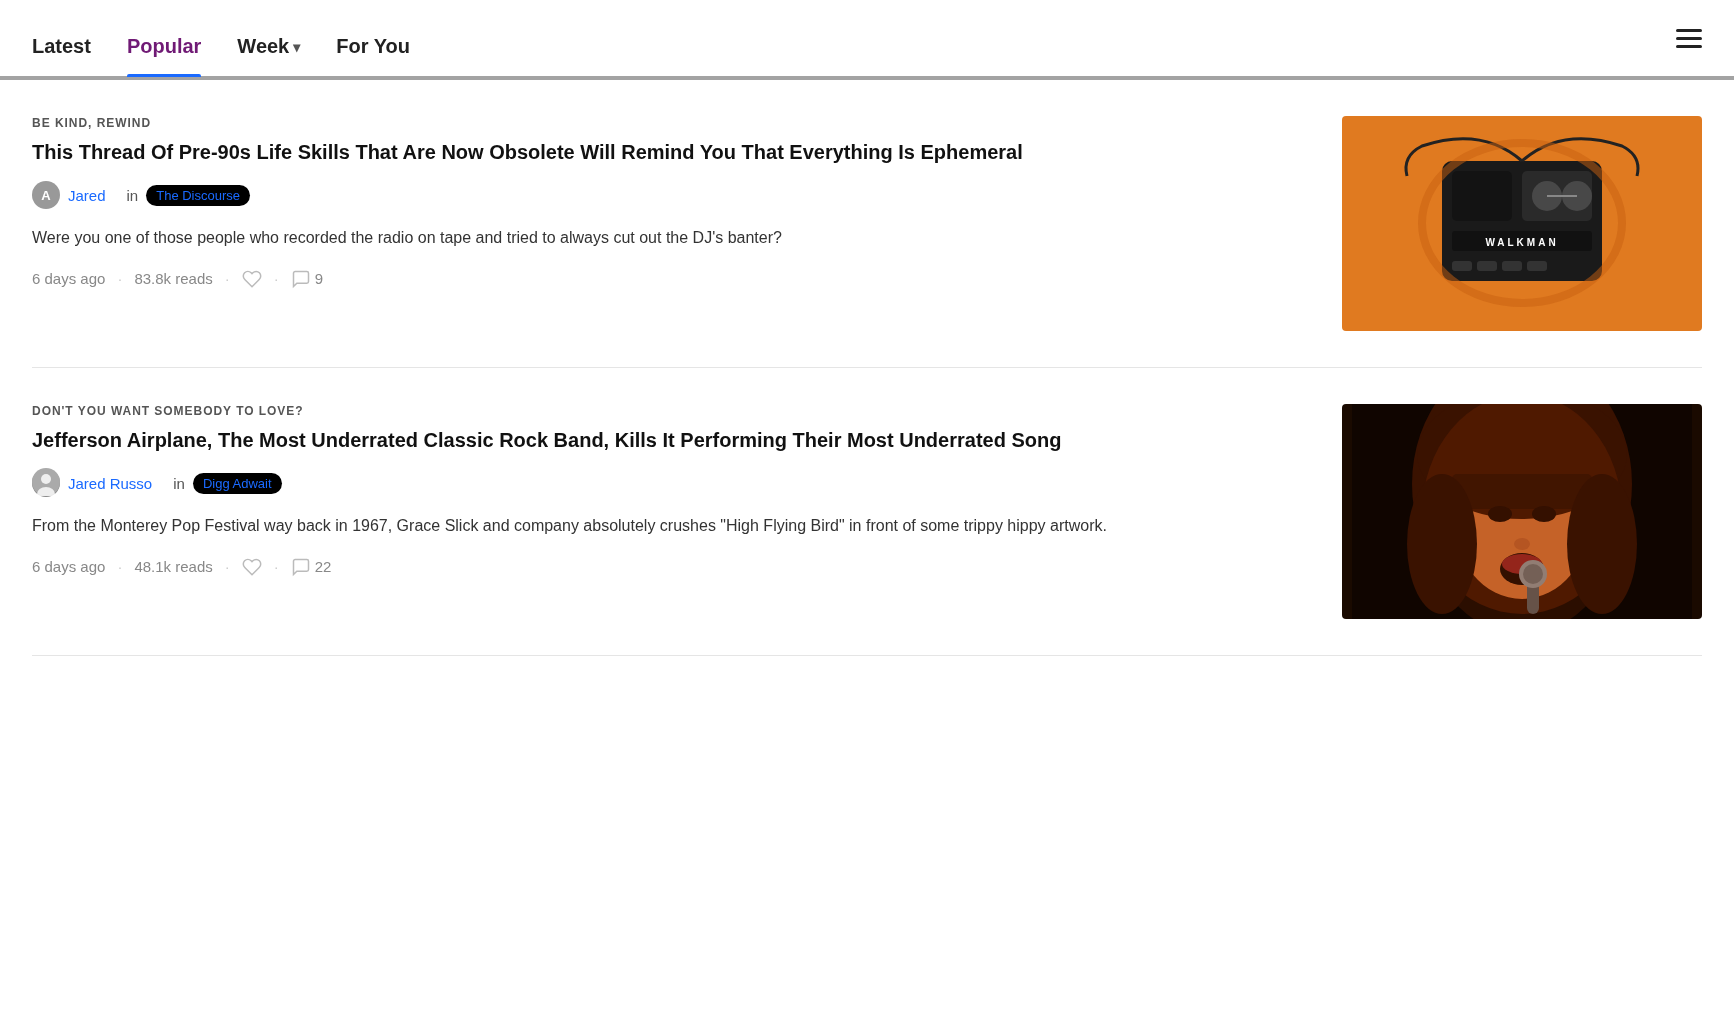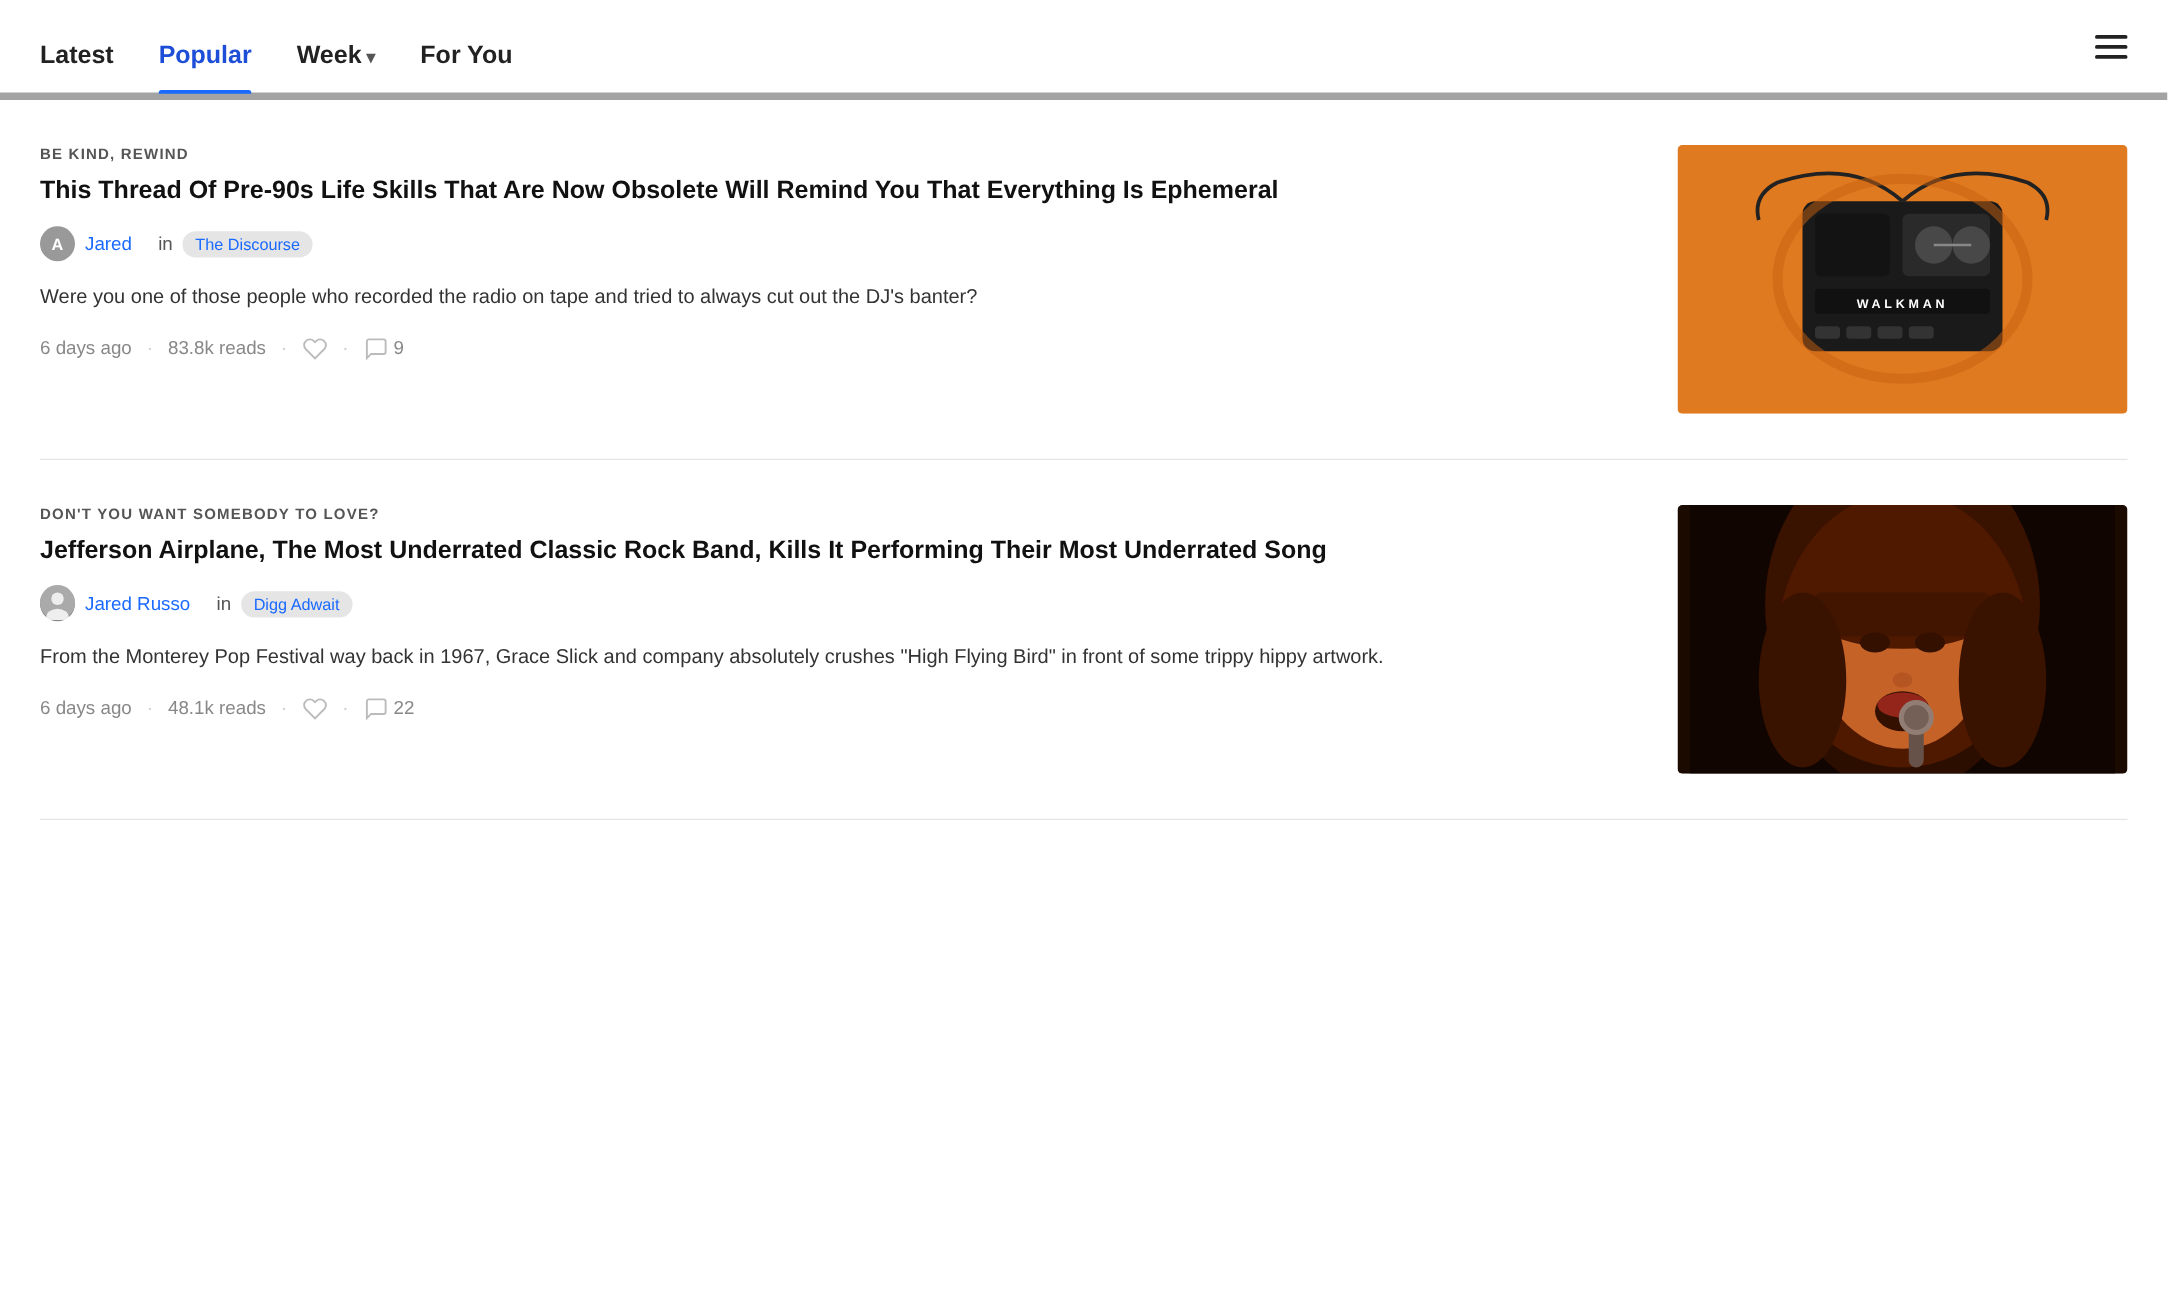--- a/index.html
+++ b/index.html
@@ -3,21 +3,21 @@
   <meta charset="utf-8">
   <style>
     * { margin: 0; padding: 0; box-sizing: border-box; }
     body { font-family: -apple-system, BlinkMacSystemFont, 'Segoe UI', Helvetica, Arial, sans-serif; background: #fff; color: #222; }
 
     
     .nav {
       display: flex;
       align-items: center;
       padding: 0 32px;
-      border-bottom: 6px solid #a3a3a3;
+      border-bottom: 4px solid #a3a3a3;
       position: relative;
       height: 80px;
     }
     .nav-items {
       display: flex;
       gap: 36px;
       align-items: flex-end;
       height: 100%;
     }
     .nav-item {
@@ -26,21 +26,21 @@
       color: #222;
       cursor: pointer;
       padding-bottom: 18px;
       position: relative;
       text-decoration: none;
       display: flex;
       align-items: center;
       gap: 4px;
     }
     .nav-item.active {
-      color: #1d4ed8;
+      color: #701a75;
     }
     .nav-item.active::after {
       content: '';
       position: absolute;
       bottom: -1px;
       left: 0;
       right: 0;
       height: 3px;
       background: #1a6aff;
       border-radius: 2px 2px 0 0;
@@ -125,21 +125,21 @@
       font-size: 15px;
       font-weight: 500;
       cursor: pointer;
     }
     .in-text {
       font-size: 15px;
       color: #555;
       margin-left: 13px;
     }
     .tag-badge {
-      background: #e5e5e5;
+      background: #000000;
       color: #1a6aff;
       font-size: 13px;
       font-weight: 500;
       padding: 3px 10px;
       border-radius: 14px;
       cursor: pointer;
     }
     .article-excerpt {
       font-size: 16px;
       color: #333;

